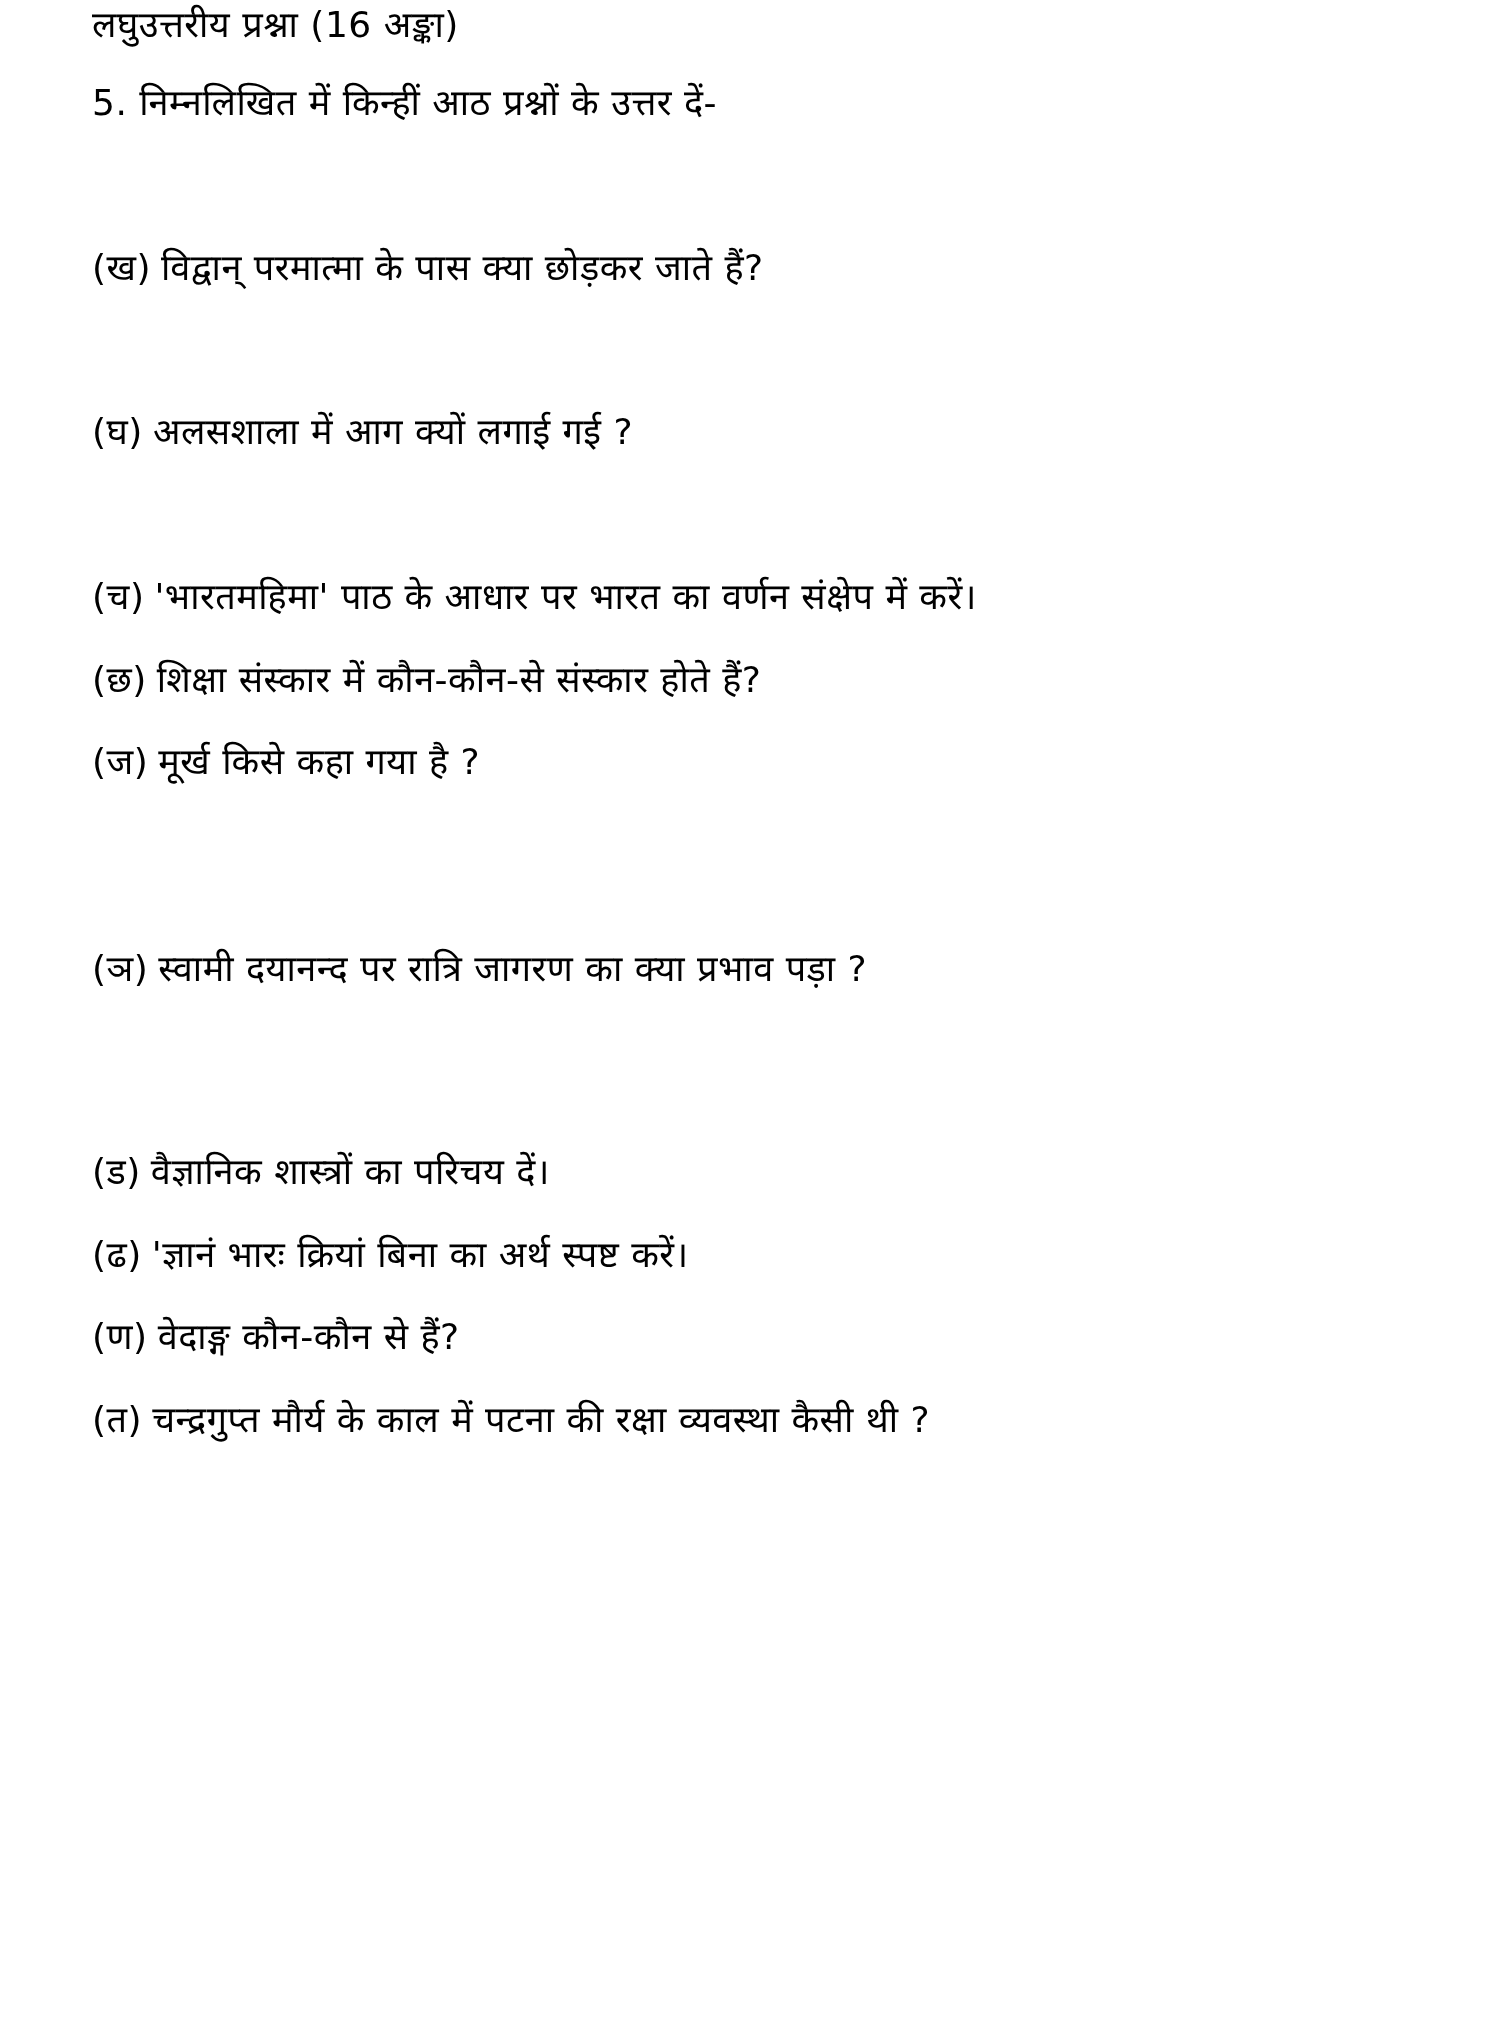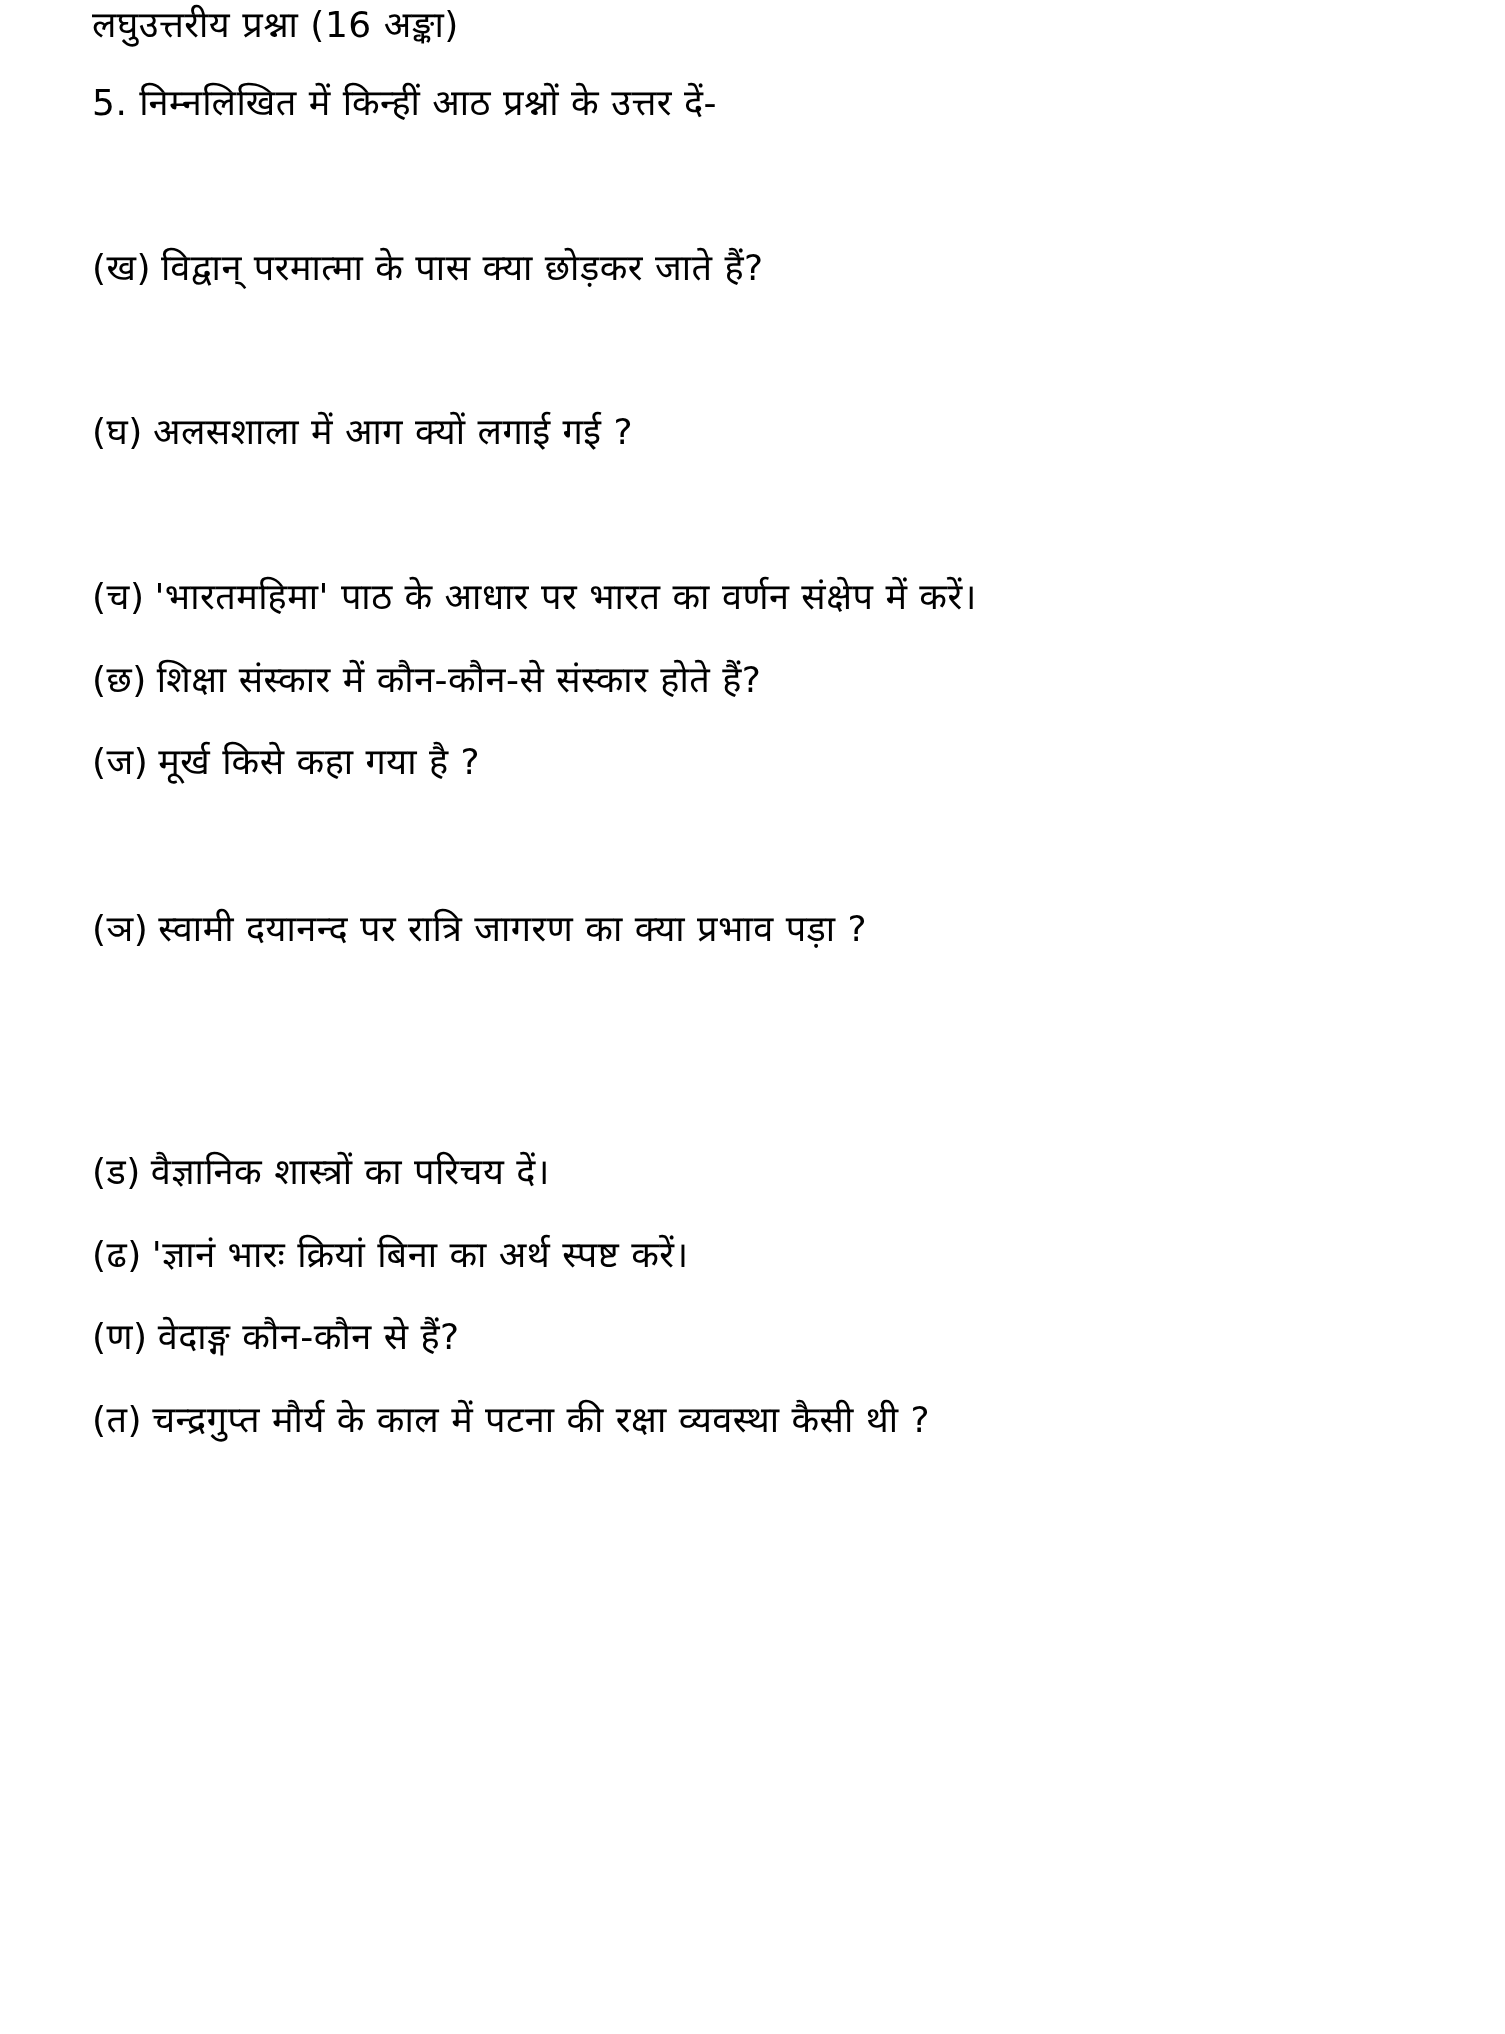--- a/index.html
+++ b/index.html
@@ -15,18 +15,18 @@
 
 <div class="page">
   <div class="line" style="top:0px">लघुउत्तरीय प्रश्ना (16 अङ्का)</div>
   <div class="line" style="top:78px">5. निम्नलिखित में किन्हीं आठ प्रश्नों के उत्तर दें-</div>
 
   <div class="line" style="top:243px"><span class="label">(ख)</span><span>विद्वान् परमात्मा के पास क्या छोड़कर जाते हैं?</span></div>
   <div class="line" style="top:407px"><span class="label">(घ)</span><span>अलसशाला में आग क्यों लगाई गई ?</span></div>
   <div class="line" style="top:572px"><span class="label">(च)</span><span>'भारतमहिमा' पाठ के आधार पर भारत का वर्णन संक्षेप में करें।</span></div>
   <div class="line" style="top:655px"><span class="label">(छ)</span><span>शिक्षा संस्कार में कौन-कौन-से संस्कार होते हैं?</span></div>
   <div class="line" style="top:737px"><span class="label">(ज)</span><span>मूर्ख किसे कहा गया है ?</span></div>
-  <div class="line" style="top:904px"><span class="label">(ञ)</span><span>स्वामी दयानन्द पर रात्रि जागरण का क्या प्रभाव पड़ा ?</span></div>
+  <div class="line" style="top:944px"><span class="label">(ञ)</span><span>स्वामी दयानन्द पर रात्रि जागरण का क्या प्रभाव पड़ा ?</span></div>
   <div class="line" style="top:1147px"><span class="label">(ड)</span><span>वैज्ञानिक शास्त्रों का परिचय दें।</span></div>
   <div class="line" style="top:1230px"><span class="label">(ढ)</span><span>'ज्ञानं भारः क्रियां बिना का अर्थ स्पष्ट करें।</span></div>
   <div class="line" style="top:1312px"><span class="label">(ण)</span><span>वेदाङ्ग कौन-कौन से हैं?</span></div>
   <div class="line" style="top:1395px"><span class="label">(त)</span><span>चन्द्रगुप्त मौर्य के काल में पटना की रक्षा व्यवस्था कैसी थी ?</span></div>
 </div>
 
 </body></html>

